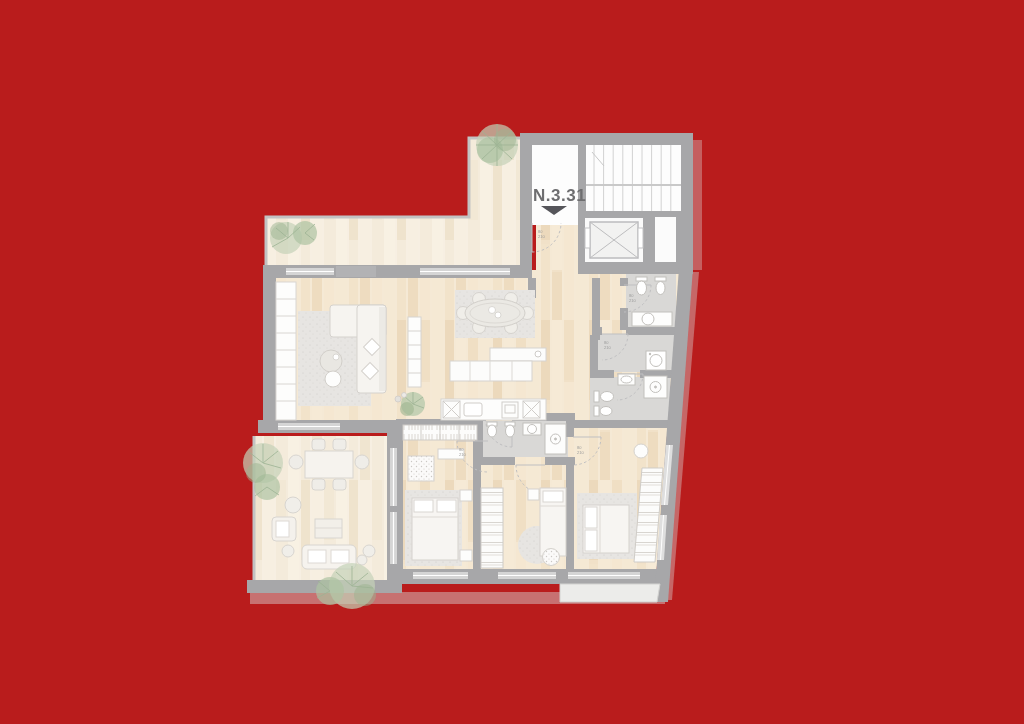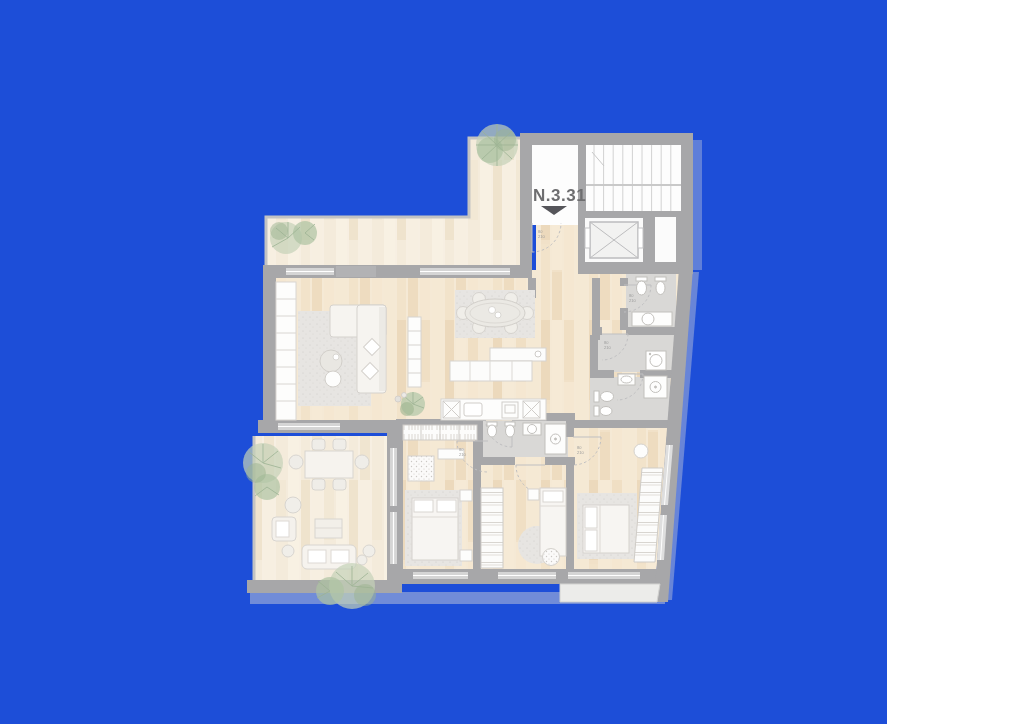--- a/index.html
+++ b/index.html
@@ -1,16 +1,16 @@
 <!DOCTYPE html>
 <html><head>
 <meta charset="utf-8">
 <style>
   html,body{margin:0;padding:0;background:#ffffff;}
-  #stage{position:relative;width:887px;height:724px;background:#1d4ed8;overflow:hidden;
+  #stage{position:relative;width:1024px;height:724px;background:#b91c1c;overflow:hidden;
          font-family:"Liberation Sans", sans-serif;}
   svg{position:absolute;left:0;top:0;}
   .unit-label{font-family:"Liberation Sans", sans-serif;font-size:17px;font-weight:600;
               fill:#6e6e70;letter-spacing:.5px;}
   .door-mark{font-family:"Liberation Sans", sans-serif;font-size:4px;fill:#9b9b9b;}
 </style>
 </head>
 <body>
 
 <div id="stage">

